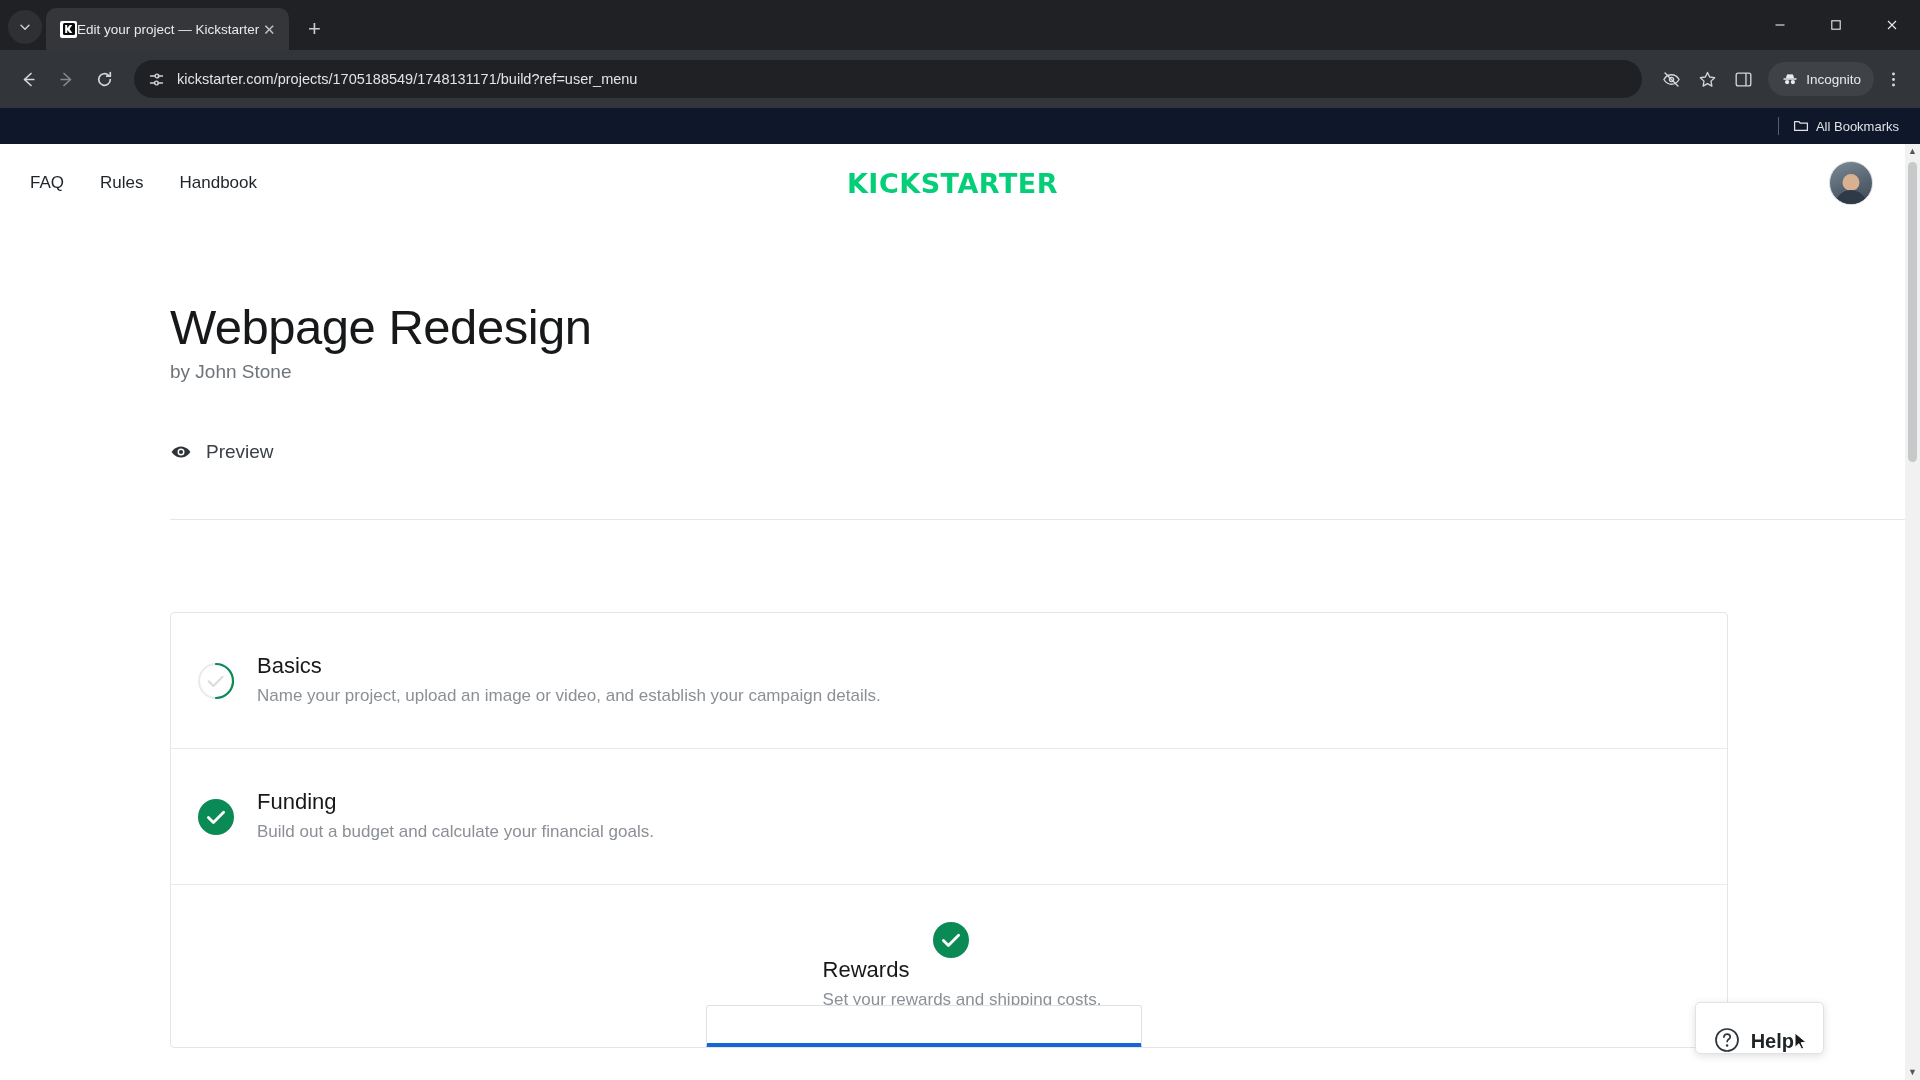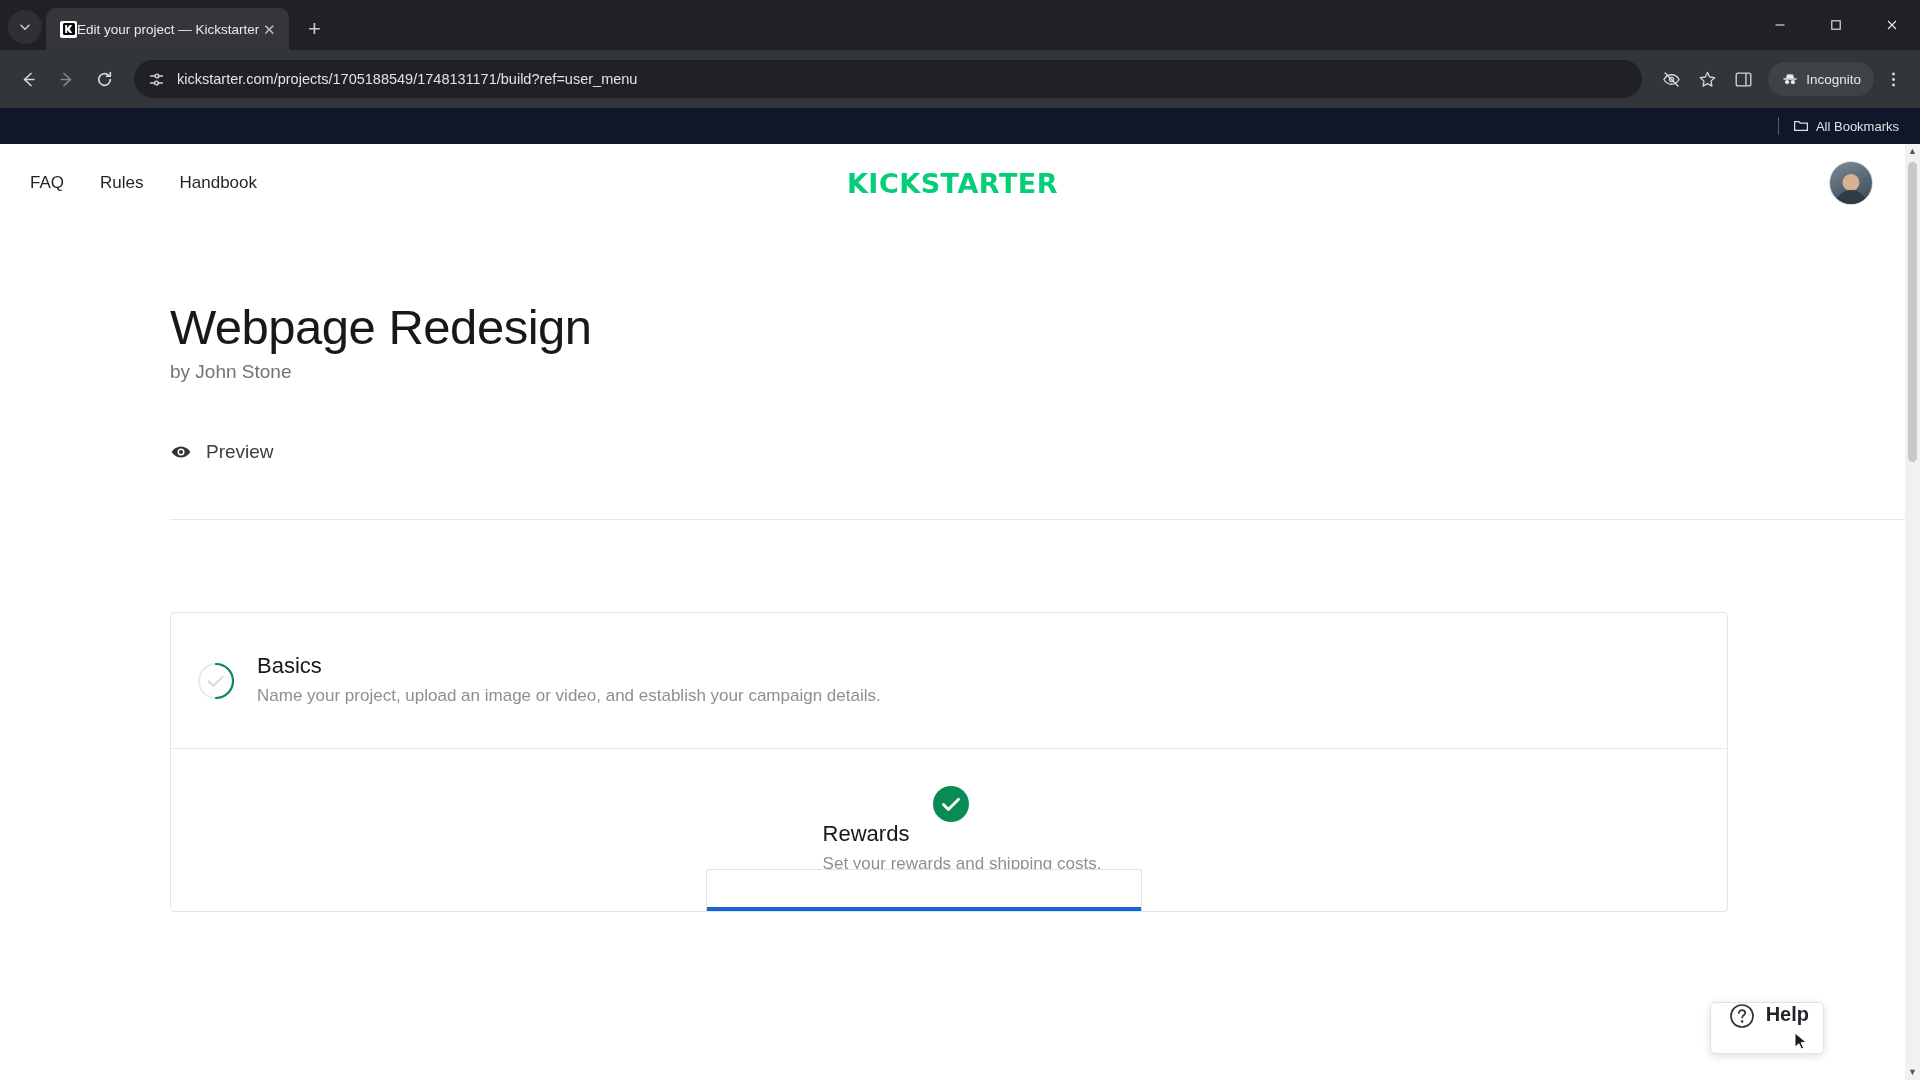--- a/index.html
+++ b/index.html
@@ -176,21 +176,21 @@
   .sb-arrow { color: #50555a; font-size: 9px; line-height: 1; padding: 3px 0; cursor: pointer; }
   .sb-thumb {
     position: absolute; top: 18px; left: 3px; width: 9px; height: 300px;
     background: #c6c8ca; border-radius: 5px; cursor: pointer;
   }
 
   
   .help-widget {
     position: absolute; right: 96px; bottom: 26px; height: 52px;
     background: #ffffff; border: 1px solid #e0e2e4; border-radius: 5px;
-    display: flex; align-items: flex-start; gap: 11px; padding: 0 14px 0 18px;
+    display: flex; align-items: flex-end; gap: 11px; padding: 0 29px 0 18px;
     box-shadow: 0 2px 9px rgba(0,0,0,0.13); cursor: pointer;
   }
   .help-label { font-size: 20px; color: #1f2428; font-weight: 700; }
   .cursor-arrow { position: absolute; right: 112px; bottom: 28px; width: 14px; height: 20px; }
 </style>
 </head>
 <body>
 
 <div class="browser">
 
@@ -361,20 +361,32 @@
                 <path d="M19 2a17 17 0 0 1 0 34" fill="none" stroke="#0a8a55" stroke-width="2.2" stroke-linecap="round"></path>
                 <path d="M11.8 19.4l4.6 4.6 9.2-9.2" fill="none" stroke="#d9dde0" stroke-width="2.2" stroke-linecap="round" stroke-linejoin="round"></path>
               </svg>
             </span>
             <div class="row-text">
               <div class="row-title">Basics</div>
               <div class="row-desc">Name your project, upload an image or video, and establish your campaign details.</div>
             </div>
           </div>
 
+          <div class="check-row">
+            <span class="status-icon">
+              <svg width="38" height="38" viewBox="0 0 38 38">
+                <circle cx="19" cy="19" r="18" fill="#0a8a55"></circle>
+                <path d="M11.4 19.4l5 5 10.2-10.2" fill="none" stroke="#ffffff" stroke-width="2.8" stroke-linecap="round" stroke-linejoin="round"></path>
+              </svg>
+            </span>
+            <div class="row-text">
+              <div class="row-title">Funding</div>
+              <div class="row-desc">Build out a budget and calculate your financial goals.</div>
+            </div>
+          </div>
 
           <div class="check-row">
             <span class="status-icon">
               <svg width="38" height="38" viewBox="0 0 38 38">
                 <circle cx="19" cy="19" r="18" fill="#0a8a55"></circle>
                 <path d="M11.4 19.4l5 5 10.2-10.2" fill="none" stroke="#ffffff" stroke-width="2.8" stroke-linecap="round" stroke-linejoin="round"></path>
               </svg>
             </span>
             <div class="row-text">
               <div class="row-title">Rewards</div>

